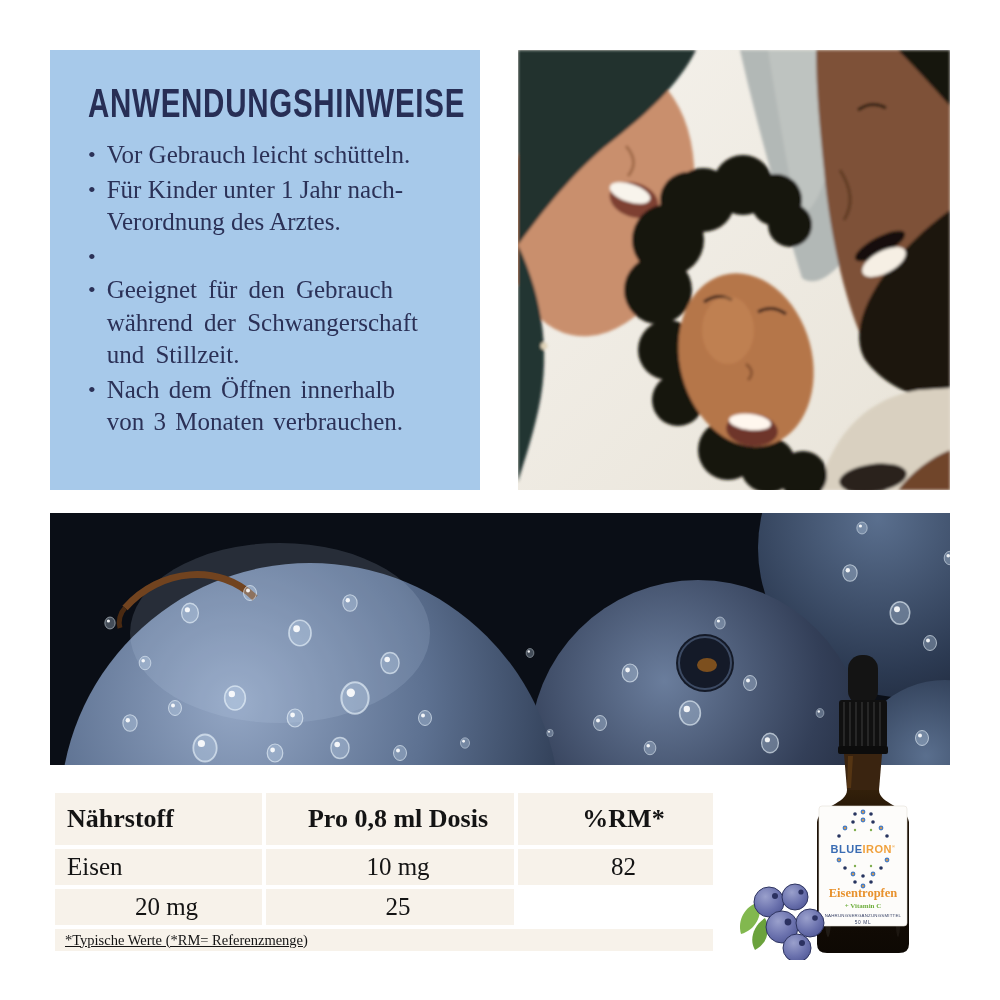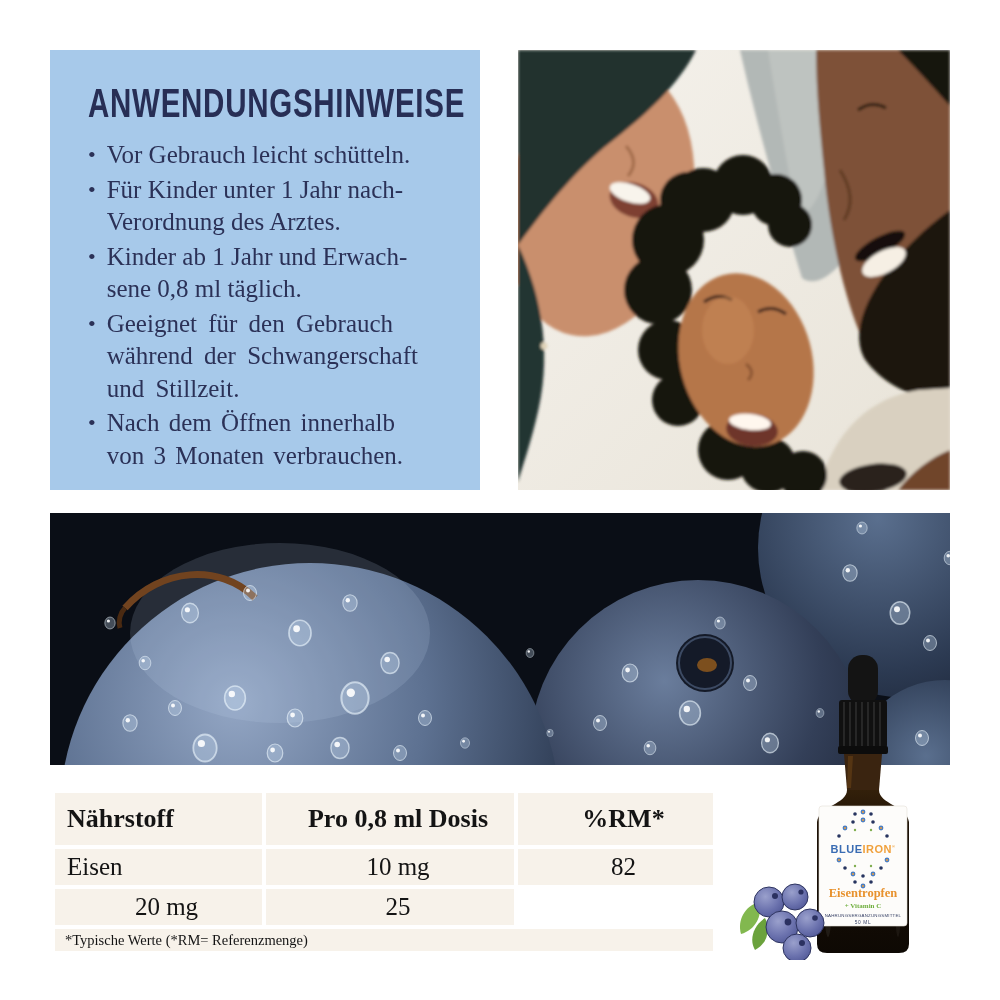--- a/index.html
+++ b/index.html
@@ -44,20 +44,21 @@
     background:var(--table_cell_bg,#f7f2ea); color:var(--table_text,#141414);
     display:flex; align-items:center; justify-content:center;
     font-size:25px;
     padding-left:16px;
   }
   .nutrition .cell.left { justify-content:flex-start; padding-left:12px; }
   .nutrition .head { font-weight:bold; font-size:26px; }
   .nutrition .foot {
     grid-column:1 / span 3; font-size:14.5px; justify-content:flex-start;
     padding-left:10px;
+    text-decoration:underline;
   }
   svg { display:block; }
 </style>
 </head>
 <body>
 
 <div class="page">
 
   <div class="usage-box">
     <div class="usage-title">ANWENDUNGSHINWEISE</div>
@@ -66,22 +67,20 @@
         <span class="bmark">•</span>
         <span class="btxt">Vor Gebrauch leicht schütteln.</span>
       </li>
       <li>
         <span class="bmark">•</span>
         <span class="btxt">Für Kinder unter 1 Jahr nach-
 Verordnung des Arztes.</span>
       </li>
       <li>
         <span class="bmark">•</span>
-        <span class="btxt">Kinder ab 1 Jahr und Erwach-
-sene 0,8 ml täglich.</span>
       </li>
       <li>
         <span class="bmark">•</span>
         <span class="btxt">Geeignet für den Gebrauch
 während der Schwangerschaft
 und Stillzeit.</span>
       </li>
       <li>
         <span class="bmark">•</span>
         <span class="btxt">Nach dem Öffnen innerhalb

